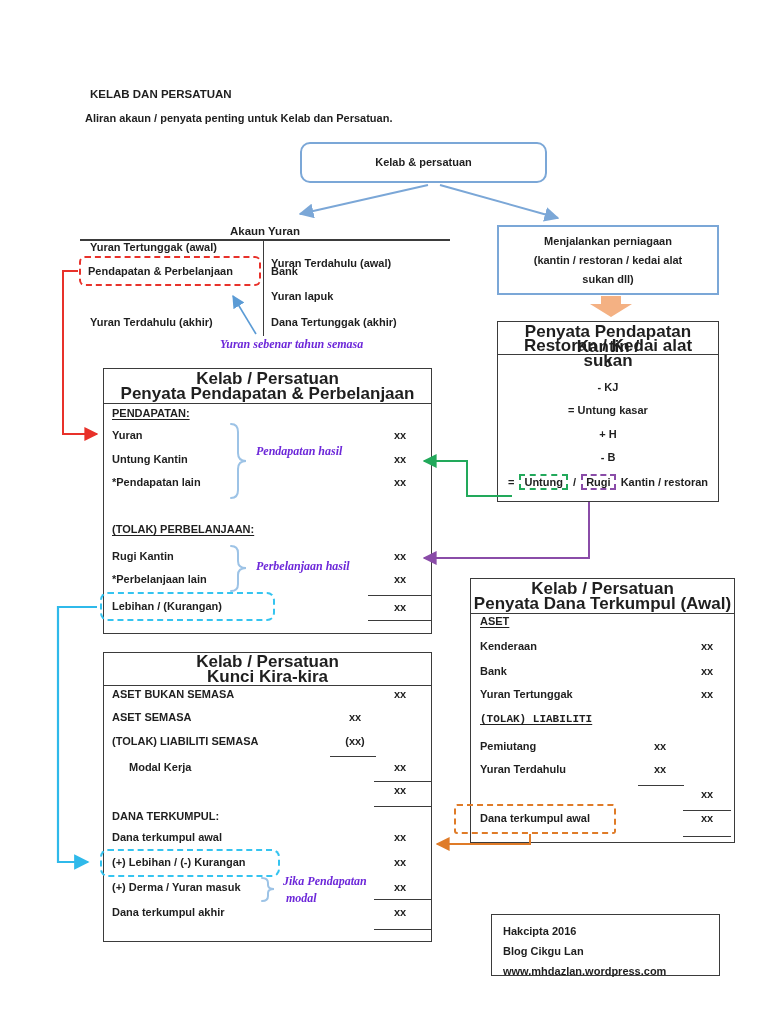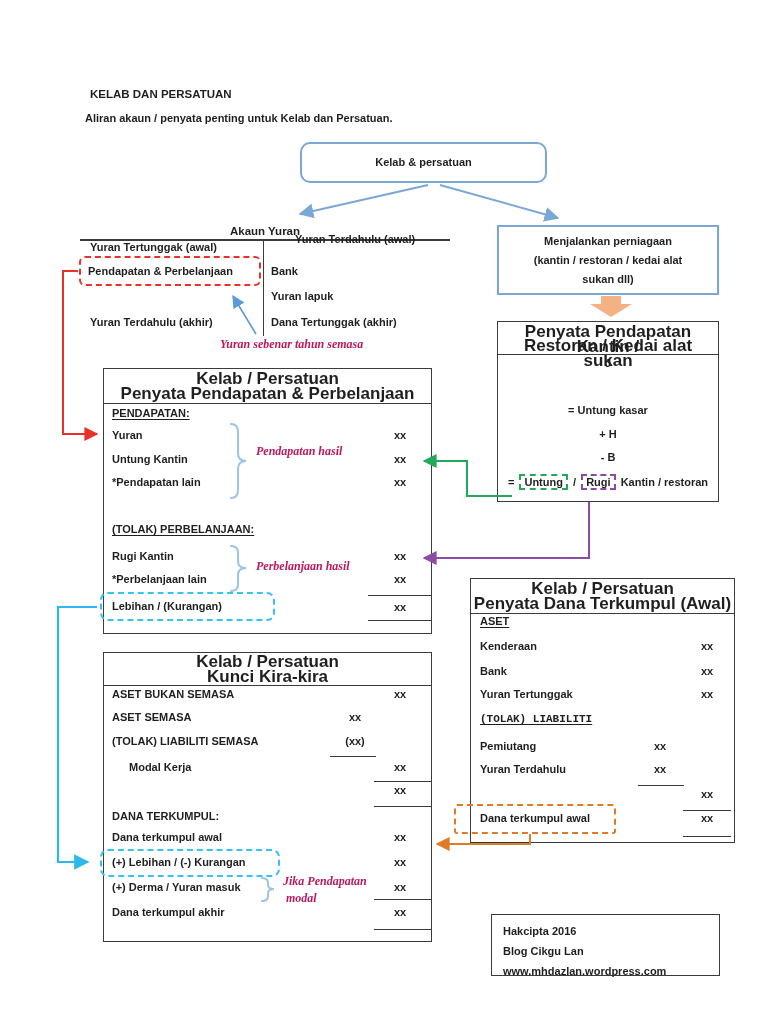--- a/index.html
+++ b/index.html
@@ -3,21 +3,21 @@
 <meta charset="utf-8">
 <style>
   html,body{margin:0;padding:0;background:#ffffff;}
   #page{position:relative;width:768px;height:1024px;background:#ffffff;overflow:hidden;
         font-family:"Liberation Sans",sans-serif;color:#1f1f1f;}
   .t{position:absolute;font-weight:bold;font-size:11px;line-height:15px;white-space:nowrap;color:#1f1f1f;}
   .ctr{text-align:center;}
   .xx{width:32px;text-align:center;}
   .underl{text-decoration:underline;text-underline-offset:2px;}
   .scr{position:absolute;font-family:cursive;font-style:italic;font-weight:bold;font-size:12px;
-       line-height:14px;color:#be185d;white-space:nowrap;}
+       line-height:14px;color:#6d28d9;white-space:nowrap;}
   .box{position:absolute;border:1.6px solid #3b3b3b;background:#ffffff;box-sizing:border-box;}
   .bluebox{position:absolute;border:2px solid #7BA7D7;background:#ffffff;box-sizing:border-box;}
   .boxtitle{position:absolute;font-weight:bold;font-size:17px;text-align:center;line-height:15px;}
   .rule{position:absolute;height:0;border-top:1.6px solid #3b3b3b;}
   .vrule{position:absolute;width:0;border-left:1.6px solid #3b3b3b;}
   .dash-red{position:absolute;border:2px dashed #E8312A;border-radius:6px;box-sizing:border-box;}
   .dash-cyan{position:absolute;border:2px dashed #35C4F0;border-radius:8px;box-sizing:border-box;}
   .dash-orange{position:absolute;border:2px dashed #DF7B28;border-radius:3px;box-sizing:border-box;}
   .gdash{border:2px dashed #22A95B;padding:0 3px;margin:0 2px;}
   .pdash{border:2px dashed #8A4CA8;padding:0 3px;margin:0 2px;}
@@ -34,38 +34,39 @@
   <div class="bluebox" style="left:300px;top:142px;width:247px;height:41px;border-radius:10px;">
     <div class="t ctr" style="position:static;line-height:37px;">Kelab &amp; persatuan</div>
   </div>
 
   <div class="t ctr" style="left:80px;top:224px;width:370px;font-size:11.5px;">Akaun Yuran</div>
   <div class="rule" style="left:80px;top:239px;width:370px;border-top-width:2px;"></div>
   <div class="vrule" style="left:263px;top:239px;height:97px;"></div>
   <div class="t" style="left:90px;top:240px;">Yuran Tertunggak (awal)</div>
   <div class="t" style="left:88px;top:264px;">Pendapatan &amp; Perbelanjaan</div>
   <div class="t" style="left:90px;top:315px;">Yuran Terdahulu (akhir)</div>
-  <div class="t" style="left:271px;top:232px;margin-left:24px;">Yuran Terdahulu (awal)</div>
+  <div class="t" style="left:271px;top:256px;">Yuran Terdahulu (awal)</div>
   <div class="t" style="left:271px;top:264px;">Bank</div>
   <div class="t" style="left:271px;top:289px;">Yuran lapuk</div>
   <div class="t" style="left:271px;top:315px;">Dana Tertunggak (akhir)</div>
   <div class="dash-red" style="left:79px;top:256px;width:182px;height:30px;"></div>
   <div class="scr" style="left:220px;top:337px;">Yuran sebenar tahun semasa</div>
 
   <div class="bluebox" style="left:497px;top:225px;width:222px;height:70px;">
     <div class="t ctr" style="position:static;padding-top:5px;line-height:19px;">Menjalankan perniagaan</div>
     <div class="t ctr" style="position:static;line-height:19px;">(kantin / restoran / kedai alat</div>
     <div class="t ctr" style="position:static;line-height:19px;">sukan dll)</div>
   </div>
 
   <div class="box" style="left:497px;top:321px;width:222px;height:181px;"></div>
   <div class="boxtitle" style="left:497px;top:324px;width:222px;">Penyata Pendapatan Kantin /</div>
   <div class="boxtitle" style="left:497px;top:338px;width:222px;">Restoran / Kedai alat sukan</div>
   <div class="rule" style="left:497px;top:354px;width:222px;"></div>
   <div class="t ctr" style="left:497px;top:356px;width:222px;">J</div>
+  <div class="t ctr" style="left:497px;top:380px;width:222px;">- KJ</div>
   <div class="t ctr" style="left:497px;top:403px;width:222px;">= Untung kasar</div>
   <div class="t ctr" style="left:497px;top:427px;width:222px;">+ H</div>
   <div class="t ctr" style="left:497px;top:450px;width:222px;">- B</div>
   <div class="t ctr" style="left:497px;top:475px;width:222px;">
     <span>=</span>
     <span class="gdash">Untung</span>
     <span>/</span>
     <span class="pdash">Rugi</span>
     <span>Kantin / restoran</span>
   </div>

